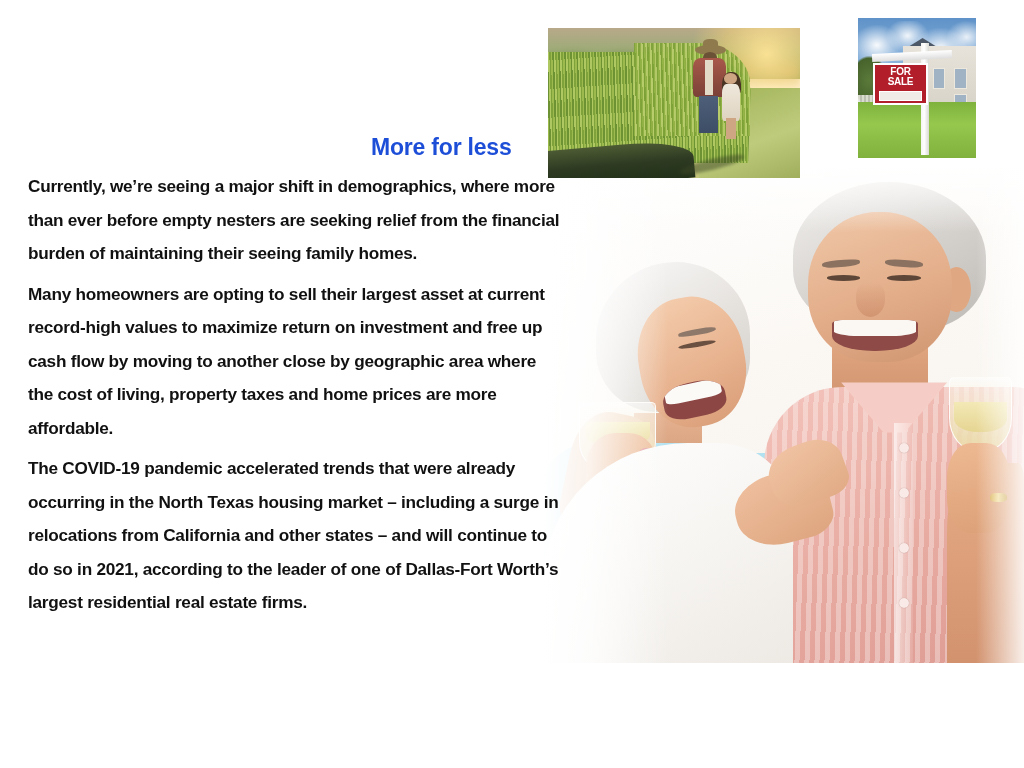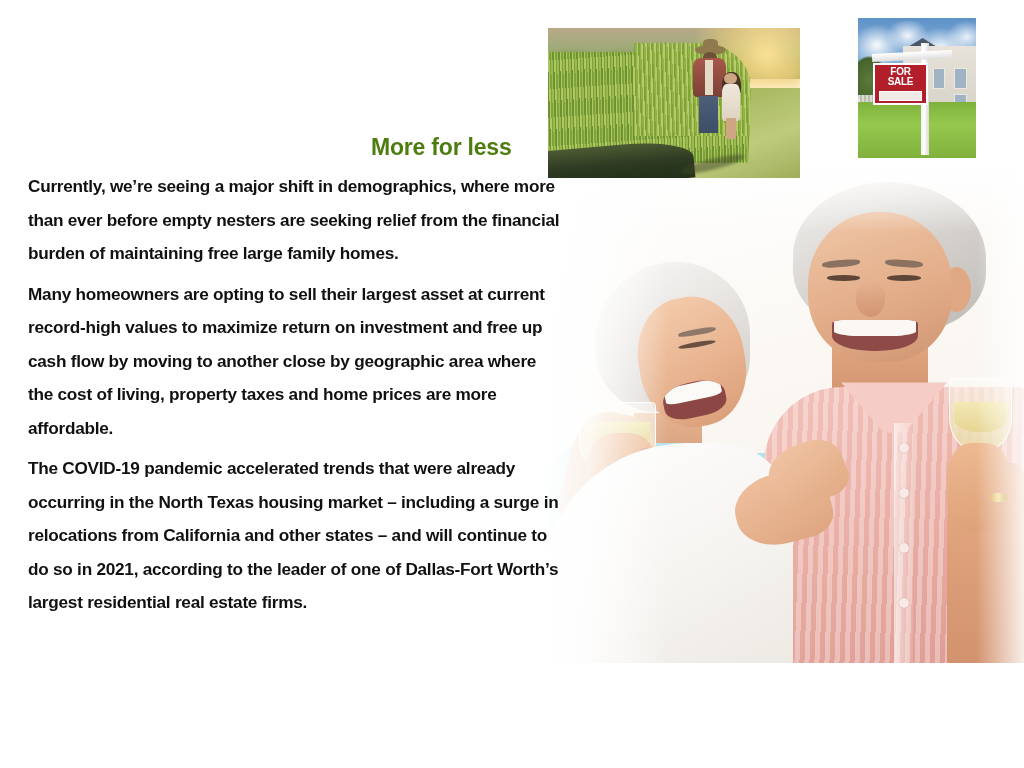--- a/index.html
+++ b/index.html
@@ -38,21 +38,21 @@
   }
 
   
   #subtitle {
     position: absolute;
     left: 371px;
     top: 134px;
     font-size: 23px;
     font-weight: bold;
     letter-spacing: -0.2px;
-    color: #4d7c0f;
+    color: #1d4ed8;
     z-index: 6;
     text-align: center;
   }
 
   
   #body-copy {
     position: absolute;
     left: 28px;
     top: 170px;
     width: 536px;
@@ -543,21 +543,21 @@
 </style>
 </head>
 <body>
 
 <div id="slide">
 
 
   <div id="subtitle">More for less</div>
 
   <div id="body-copy">
-    <p class="para">Currently, we’re seeing a major shift in demographics, where more than ever before empty nesters are seeking relief from the financial burden of maintaining free large family homes.</p>
+    <p class="para">Currently, we’re seeing a major shift in demographics, where more than ever before empty nesters are seeking relief from the financial burden of maintaining their seeing family homes.</p>
     <p class="para">Many homeowners are opting to sell their largest asset at current record-high values to maximize return on investment and free up cash flow by moving to another close by geographic area where the cost of living, property taxes and home prices are more affordable.</p>
     <p class="para">The COVID-19 pandemic accelerated trends that were already occurring in the North Texas housing market – including a surge in relocations from California and other states – and will continue to do so in 2021, according to the leader of one of Dallas-Fort Worth’s largest residential real estate firms.</p>
   </div>
 
   <div class="photo" id="photo-field">
     <div class="sky"></div>
     <div class="backtrees"></div>
     <div class="glow"></div>
     <div class="bank"></div>
     <div class="bank2"></div>

